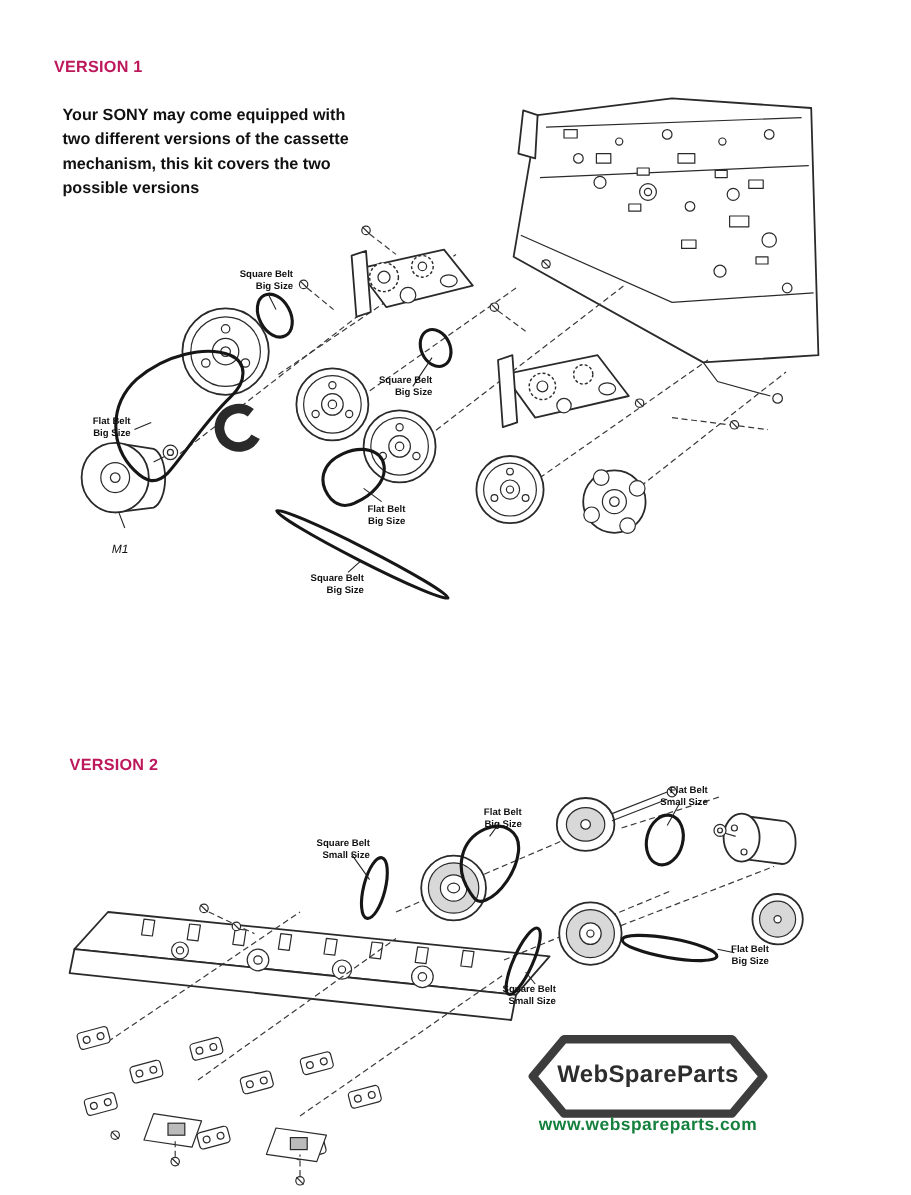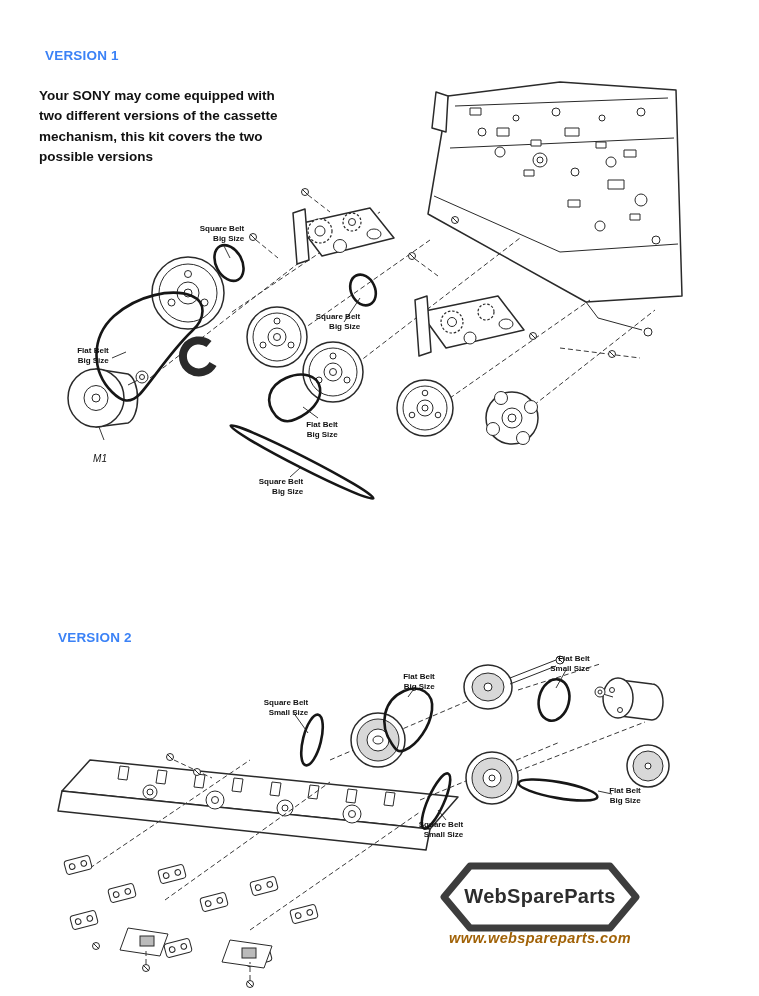--- a/index.html
+++ b/index.html
@@ -2,29 +2,29 @@
 <html><head>
 <meta charset="utf-8">
 <style>
   html,body { margin:0; padding:0; }
   body {
     width:759px; height:996px; position:relative; overflow:hidden;
     background:#ffffff; color:#000;
     font-family:"Liberation Sans", sans-serif;
   }
   .abs { position:absolute; }
-  .heading { font-size:13.5px; font-weight:bold; letter-spacing:.2px; color:#3b82f6; }
+  .heading { font-size:13.5px; font-weight:bold; letter-spacing:.2px; color:#be185d; }
   .desc { font-size:13.5px; font-weight:bold; white-space:pre-line; line-height:1.5; color:#111; }
   .plabel {
     font-size:8px; font-weight:bold; text-align:right; white-space:pre-line;
     line-height:1.25; transform:translateX(-50%); color:#111;
   }
   .m1lbl { font-size:10px; font-style:italic; transform:translateX(-50%); color:#111;margin-top:11px; }
   .logo-text { font-size:20px; font-weight:bold; transform:translateX(-50%); color:#2d2d2d; letter-spacing:.3px;text-align:right; }
-  .url { font-size:14.5px; font-weight:bold; transform:translateX(-50%); letter-spacing:.4px; color:#a16207;font-style:italic; }
+  .url { font-size:14.5px; font-weight:bold; transform:translateX(-50%); letter-spacing:.4px; color:#15803d; }
 
   svg { position:absolute; left:0; top:0; }
   .part { fill:#ffffff; stroke:#2a2a2a; stroke-width:1.5; stroke-linejoin:round; }
   .thin { stroke-width:1; }
   .shade { fill:#d8d8d8; stroke:#2a2a2a; stroke-width:1; }
   .ln   { fill:none; stroke:#2a2a2a; stroke-width:1; }
   .belt { fill:none; stroke:#161616; stroke-width:2.6; }
   .dash { fill:none; stroke:#3a3a3a; stroke-width:1; stroke-dasharray:5 3; }
   .leader { stroke:#222; stroke-width:0.9; }
   .gear { fill:#fff; stroke:#2a2a2a; stroke-width:1.2; stroke-dasharray:2.5 1.8; }
@@ -336,21 +336,21 @@
     <line class="leader" x1="566" y1="670" x2="556" y2="688"></line>
     <line class="leader" x1="446" y1="820" x2="438" y2="810"></line>
     <line class="leader" x1="612" y1="794" x2="598" y2="791"></line>
   </g>
 
   <polygon points="470,866 610,866 636,897 610,928 470,928 444,897" fill="none" stroke="#3d3d3d" stroke-width="7" stroke-linejoin="round"></polygon>
 </svg>
 
 <div class="abs heading" style="left:45px; top:48px;">VERSION 1</div>
 
-<div class="abs desc" style="left:39px; top:86px;">Your SONY may come equipped with
+<div class="abs desc" style="left:52px; top:86px;">Your SONY may come equipped with
 two different versions of the cassette
 mechanism, this kit covers the two
 possible versions</div>
 
 <div class="abs plabel" style="left:222px; top:224px;">Square Belt
 Big Size</div>
 <div class="abs plabel" style="left:93px; top:346px;">Flat Belt
 Big Size</div>
 <div class="abs m1lbl" style="left:100px; top:442px;">M1</div>
 <div class="abs plabel" style="left:338px; top:312px;">Square Belt

